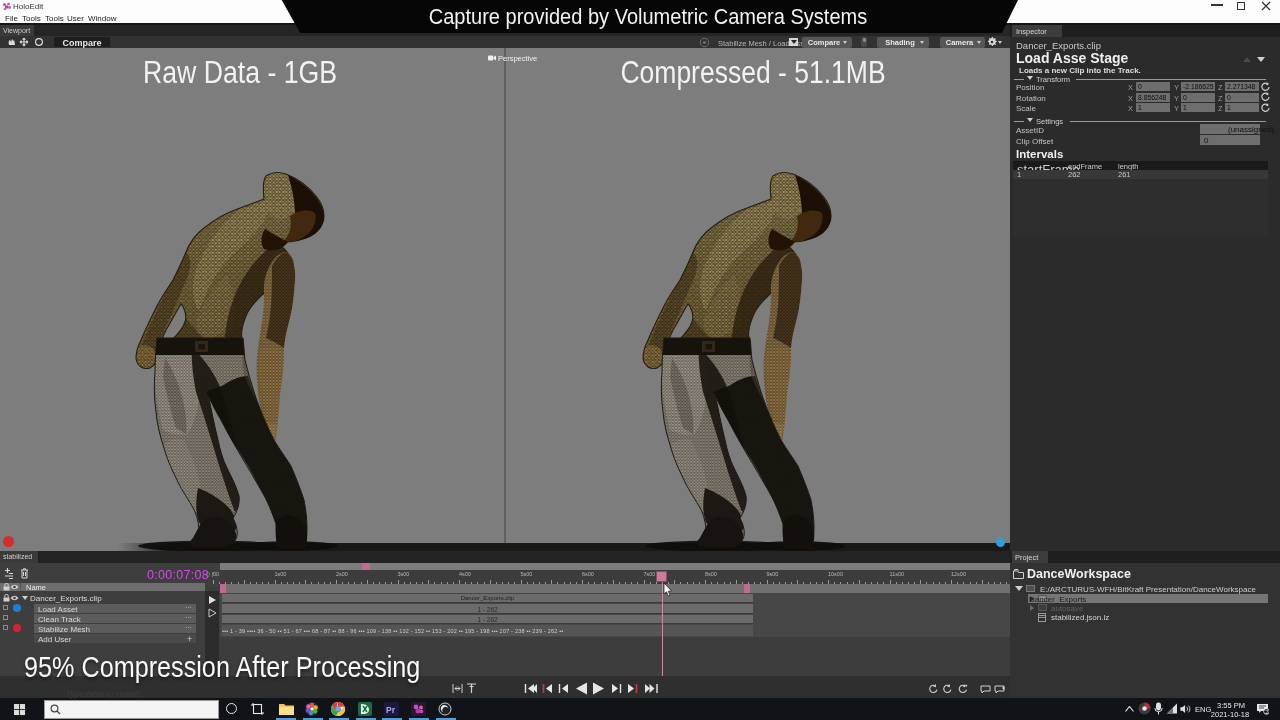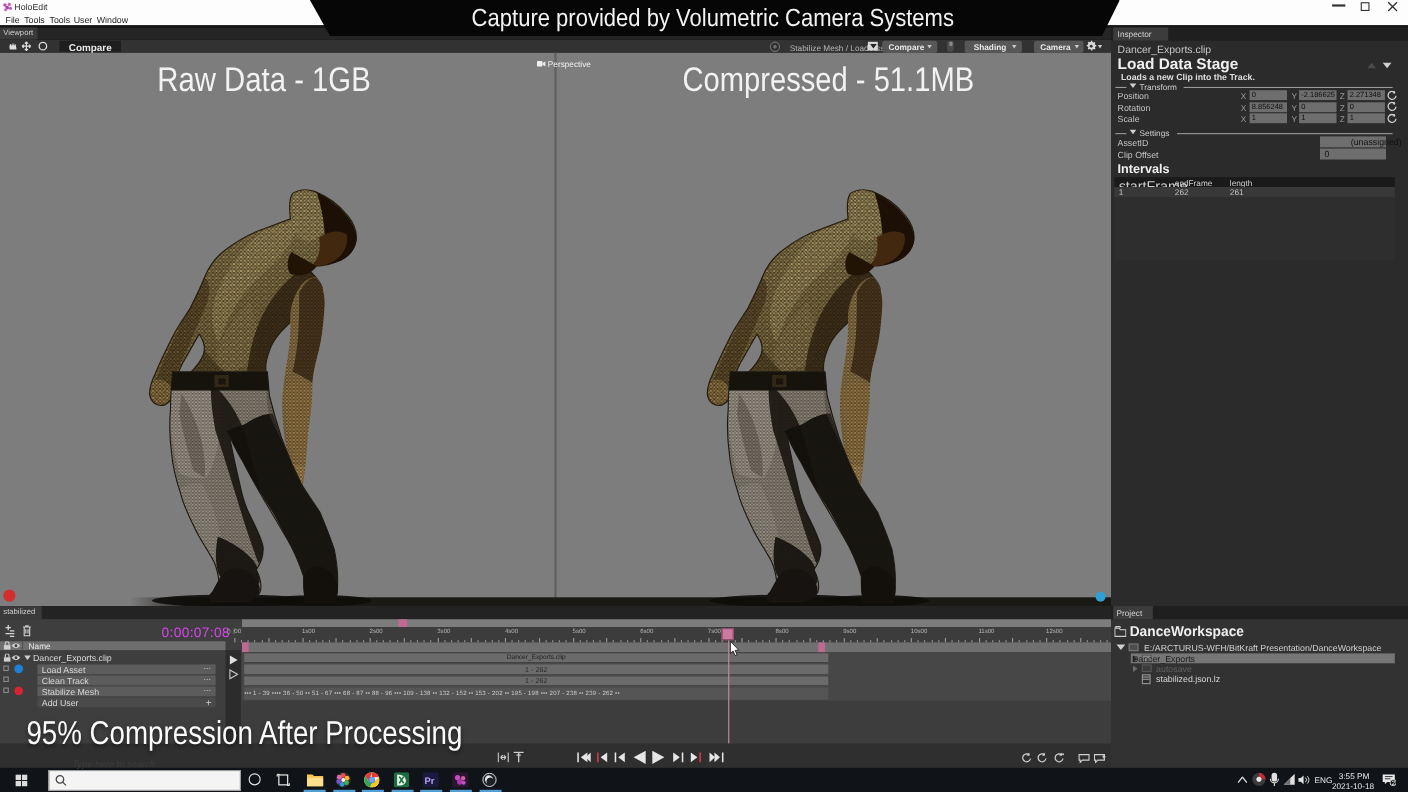--- a/index.html
+++ b/index.html
@@ -202,21 +202,21 @@
 </defs>
 <use href="#fig"></use>
 <use href="#fig" transform="translate(507,0)"></use>
 </svg>
 
 <div class="abs" style="left:1010px;top:25px;width:270px;height:526px;background:#2b2b2b;"></div>
 <div class="abs" style="left:1010px;top:25px;width:270px;height:12px;background:#1f1f1f;"></div>
 <div class="abs" style="left:1012px;top:25px;width:50px;height:12px;background:#3c3c3c;"></div>
 <div class="abs" style="left:1016px;top:27px;font-size:7.5px;color:#d5d5d5;">Inspector</div>
 <div class="abs" style="left:1016px;top:40px;font-size:9.5px;color:#c8c8c8;">Dancer_Exports.clip</div>
-<div class="abs" style="left:1016px;top:50px;font-size:14px;font-weight:bold;color:#efefef;">Load Data Stage</div>
+<div class="abs" style="left:1016px;top:50px;font-size:14px;font-weight:bold;color:#efefef;">Load Asse Stage</div>
 <div class="abs" style="left:1243px;top:57px;width:0;height:0;border-left:4px solid transparent;border-right:4px solid transparent;border-bottom:5px solid #4a4a4a;"></div>
 <div class="abs" style="left:1257px;top:57px;width:0;height:0;border-left:4px solid transparent;border-right:4px solid transparent;border-top:5px solid #cfcfcf;"></div>
 <div class="abs" style="left:1019px;top:66px;font-size:8px;font-weight:bold;color:#dedede;">Loads a new Clip into the Track.</div>
 
 <div class="abs" style="left:1014px;top:79px;width:10px;height:1px;background:#9a9a9a;"></div>
 <div class="abs" style="left:1027px;top:76px;width:0;height:0;border-left:3.5px solid transparent;border-right:3.5px solid transparent;border-top:4.5px solid #cfcfcf;"></div>
 <div class="abs" style="left:1036px;top:75px;font-size:7.5px;color:#cfcfcf;">Transform</div>
 <div class="abs" style="left:1076px;top:79px;width:190px;height:1px;background:#9a9a9a;"></div>
 
 <div id="transform-rows">

